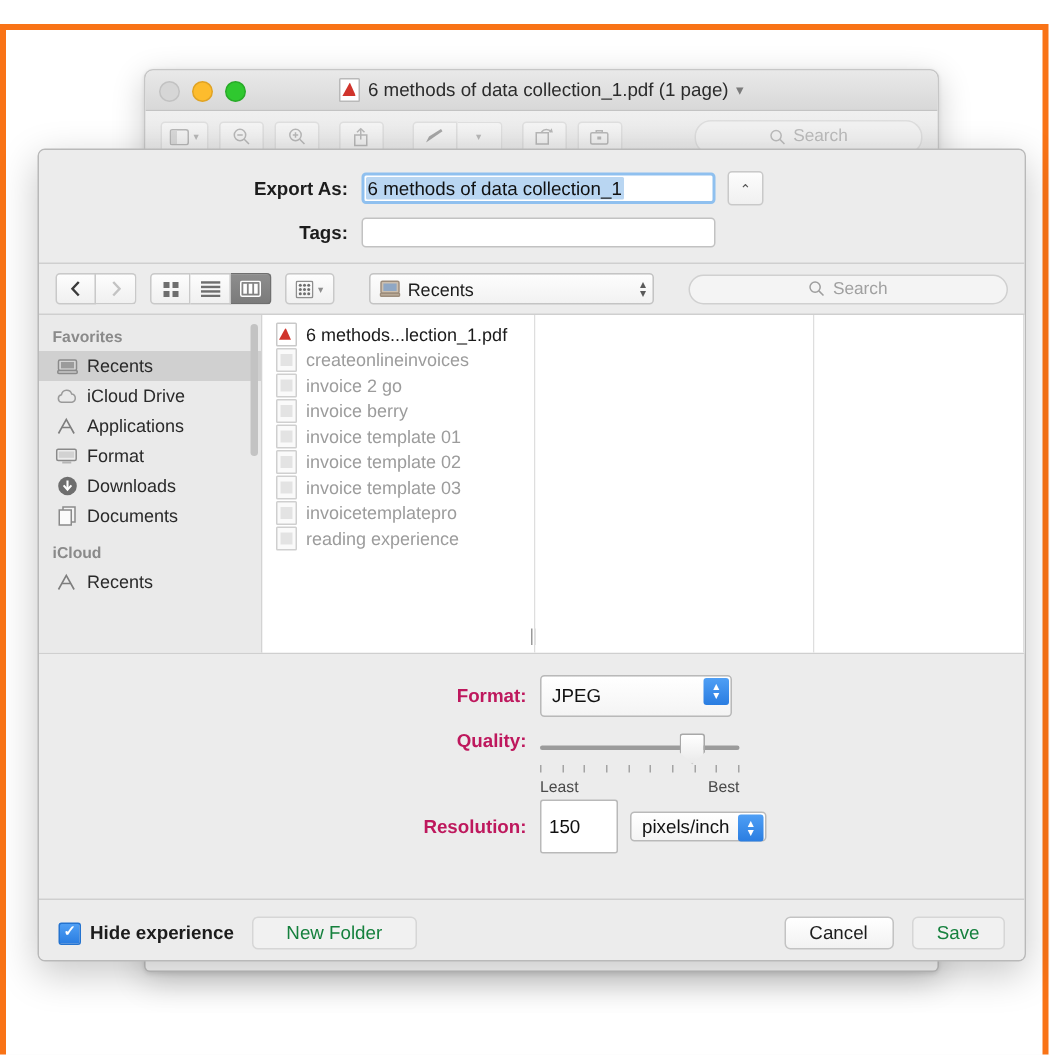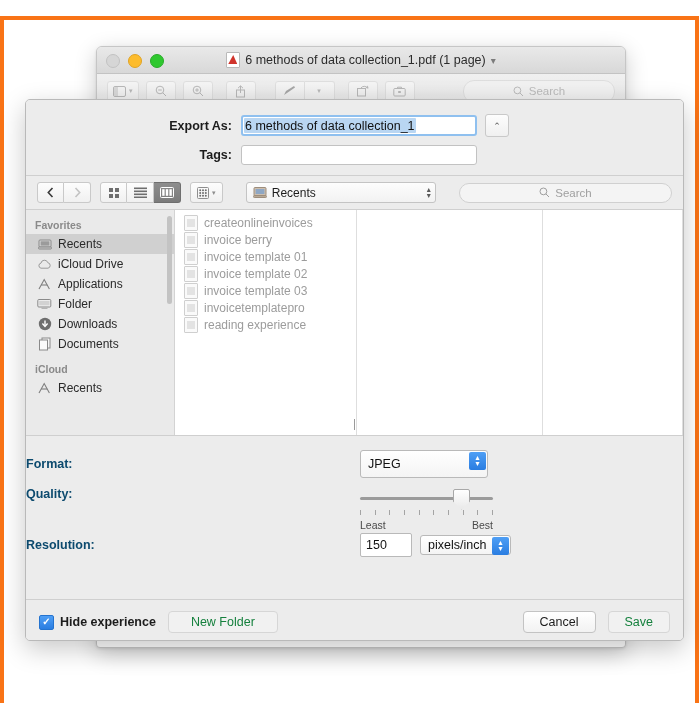--- a/index.html
+++ b/index.html
@@ -425,23 +425,24 @@
     position: relative;
     border-bottom: 1px solid #cfcfcf;
   }
   .opt-row {
     display: flex;
     align-items: center;
     margin-bottom: 9px;
   }
   .opt-label {
     width: 334px;
+    text-align: right;
     padding-right: 9px;
     font-size: 12.5px;
-    color: #0c4a6e;
+    color: #be185d;
     font-weight: 700;
     box-sizing: border-box;
   }
   .format-popup {
     width: 128px; height: 28px;
     border: 1px solid #b9b9b9;
     border-radius: 3px;
     background: linear-gradient(180deg,#ffffff,#f4f4f4);
     display: flex;
     align-items: center;
@@ -501,21 +502,21 @@
   .slider-ends {
     position: absolute;
     left: 0; right: 0;
     top: 30px;
     display: flex;
     justify-content: space-between;
     font-size: 10.5px;
     color: #4a4a4a;
   }
   .res-input {
-    width: 52px; height: 24px;
+    width: 52px; height: 36px;
     border: 1px solid #b9b9b9;
     border-radius: 2px;
     background: #fff;
     font-size: 12.5px;
     color: #111;
     padding: 0 5px;
     box-sizing: border-box;
     font-family: "Liberation Sans", sans-serif;
     outline: none;
   }
@@ -841,21 +842,21 @@
         </div>
 
         <div class="sb-item">
           <span class="sb-icon">
             <svg width="15" height="12" viewBox="0 0 15 12">
                 <rect x="0.8" y="1.5" width="13" height="7.5" rx="1" fill="#ececec" stroke="#8a8a8a"></rect>
                 <rect x="2.2" y="3" width="10.2" height="4.2" fill="#d2d2d2"></rect>
                 <rect x="4.5" y="9.6" width="6" height="1.4" fill="#b5b5b5"></rect>
               </svg>
           </span>
-          <span>Folder</span>
+          <span>Format</span>
         </div>
 
         <div class="sb-item">
           <span class="sb-icon">
             <svg width="14" height="14" viewBox="0 0 14 14">
                 <circle cx="7" cy="7" r="6.2" fill="#6e6e6e"></circle>
                 <polyline points="4.4,6.6 7,9.4 9.6,6.6" fill="none" stroke="#ffffff" stroke-width="1.4"></polyline>
                 <line x1="7" y1="3.4" x2="7" y2="9" stroke="#ffffff" stroke-width="1.4"></line>
               </svg>
           </span>
@@ -881,23 +882,31 @@
                 <line x1="4.2" y1="7" x2="10.2" y2="7" stroke="#7e7e7e" stroke-width="1.1"></line>
               </svg>
           </span>
           <span>Recents</span>
         </div>
 
         <div class="sb-scrollbar"></div>
       </div>
 
       <div class="col col-files">
+        <div class="file-row active">
+          <span class="f-icon pdf"></span>
+          <span>6 methods...lection_1.pdf</span>
+        </div>
         <div class="file-row dim">
           <span class="f-icon doc"></span>
           <span>createonlineinvoices</span>
+        </div>
+        <div class="file-row dim">
+          <span class="f-icon doc"></span>
+          <span>invoice 2 go</span>
         </div>
         <div class="file-row dim">
           <span class="f-icon doc"></span>
           <span>invoice berry</span>
         </div>
         <div class="file-row dim">
           <span class="f-icon doc"></span>
           <span>invoice template 01</span>
         </div>
         <div class="file-row dim">

